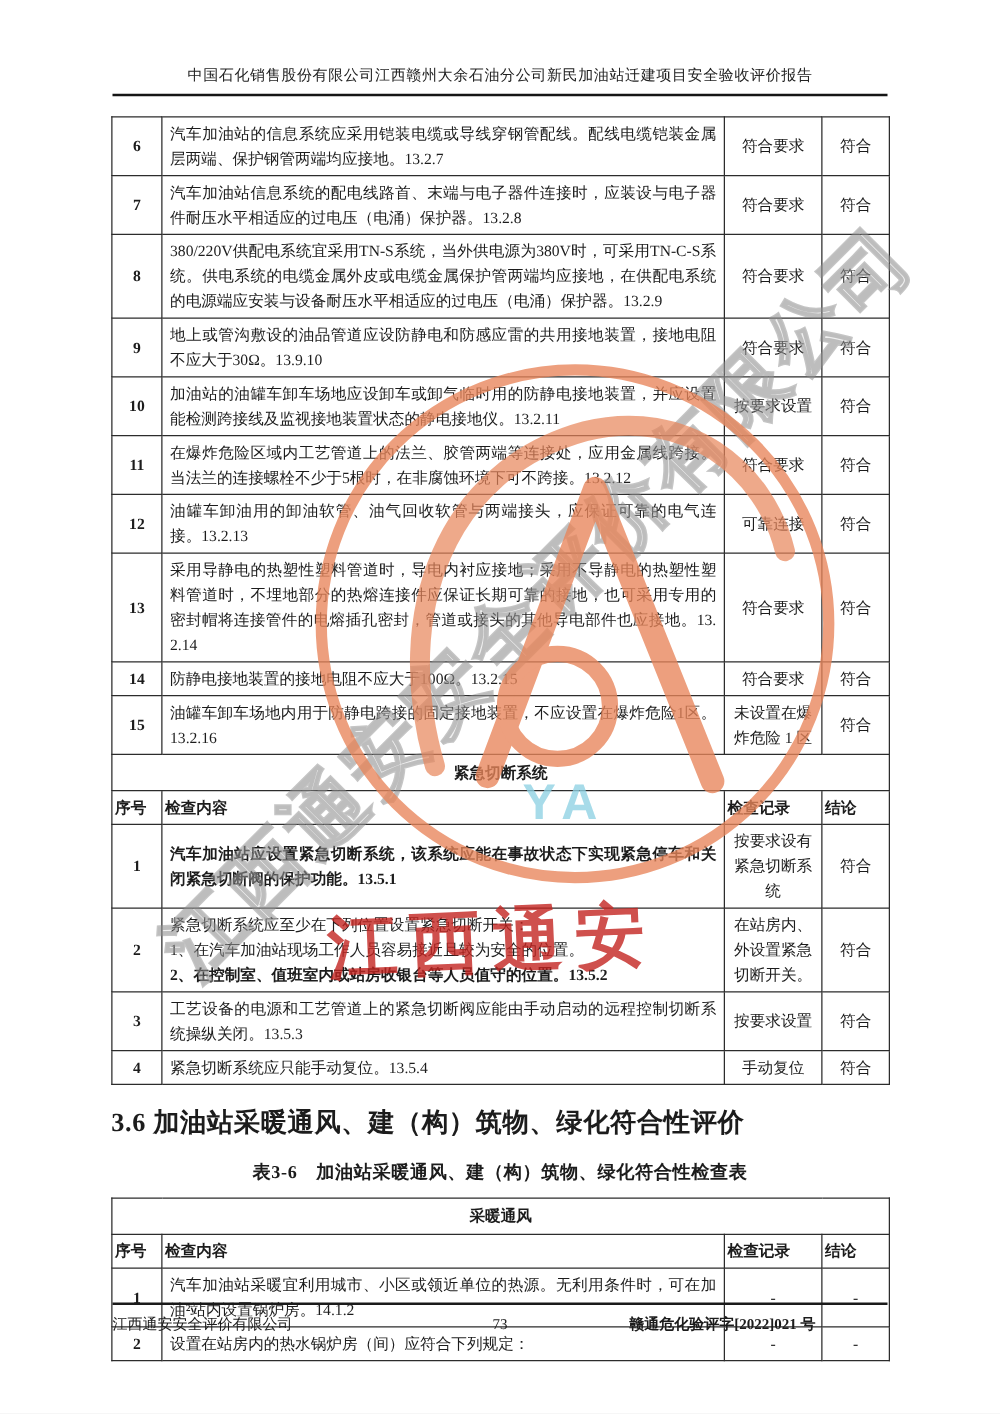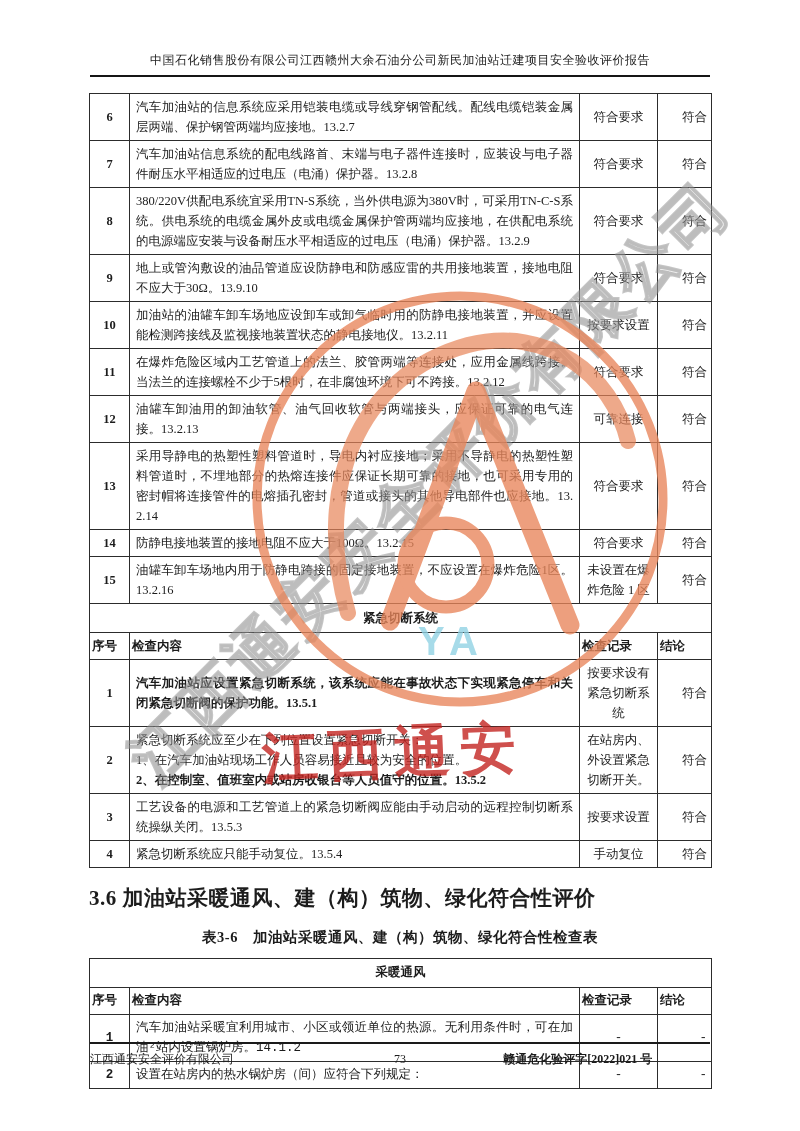--- a/index.html
+++ b/index.html
@@ -17,31 +17,31 @@
   .tbl{
     width:622px;margin:16px 0 0 89px;border-collapse:collapse;table-layout:fixed;
   }
   .tbl td{
     border:1.2px solid #2c2c2c;font-size:12.5px;line-height:20px;
     padding:3px 4px;vertical-align:middle;word-break:break-all;
   }
   .c-seq{text-align:center;font-weight:bold;}
   .c-content{text-align:justify;padding:3px 6px !important;}
   .c-record{text-align:center;padding:3px 2px !important;}
-  .c-concl{text-align:right;}
+  .c-concl{text-align:center;}
   tr.sec td{text-align:center;font-weight:bold;padding:4px 2px;}
   tr.head td{text-align:left;font-weight:bold;padding:3px 2px;}
   .bold-txt{font-weight:bold;}
   .h2{
     margin:16px 0 0 89px;font-size:21px;font-weight:bold;letter-spacing:.5px;
   }
   .tbl-caption{
     margin:16px 0 1px 0;text-align:center;font-size:14.5px;font-weight:bold;letter-spacing:.5px;
   }
-  .t2{margin-top:11px;font-family:Liberation Mono, monospace;}
+  .t2{margin-top:11px;}
   .footer{
     position:absolute;left:90px;width:620px;top:1042px;z-index:1;
     border-top:2px solid #1a1a1a;padding-top:7px;
     display:flex;align-items:baseline;font-size:12px;
   }
   .footer .f-left{flex:1;text-align:left;}
   .footer .f-mid{flex:1;text-align:center;}
   .footer .f-right{flex:1;text-align:left;white-space:nowrap;font-weight:bold;}
   
   .wm{position:absolute;pointer-events:none;}

